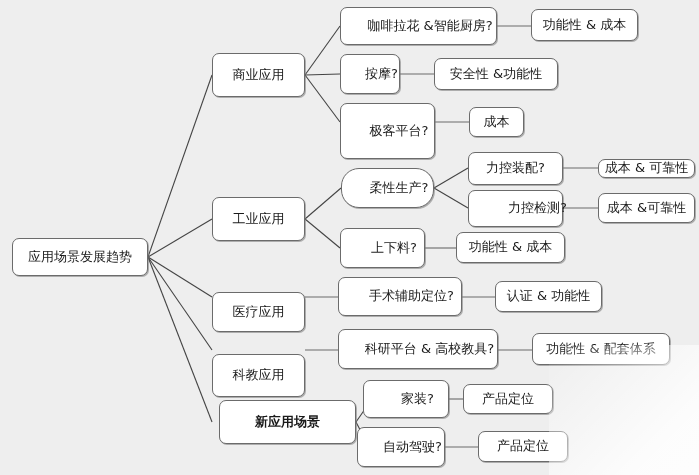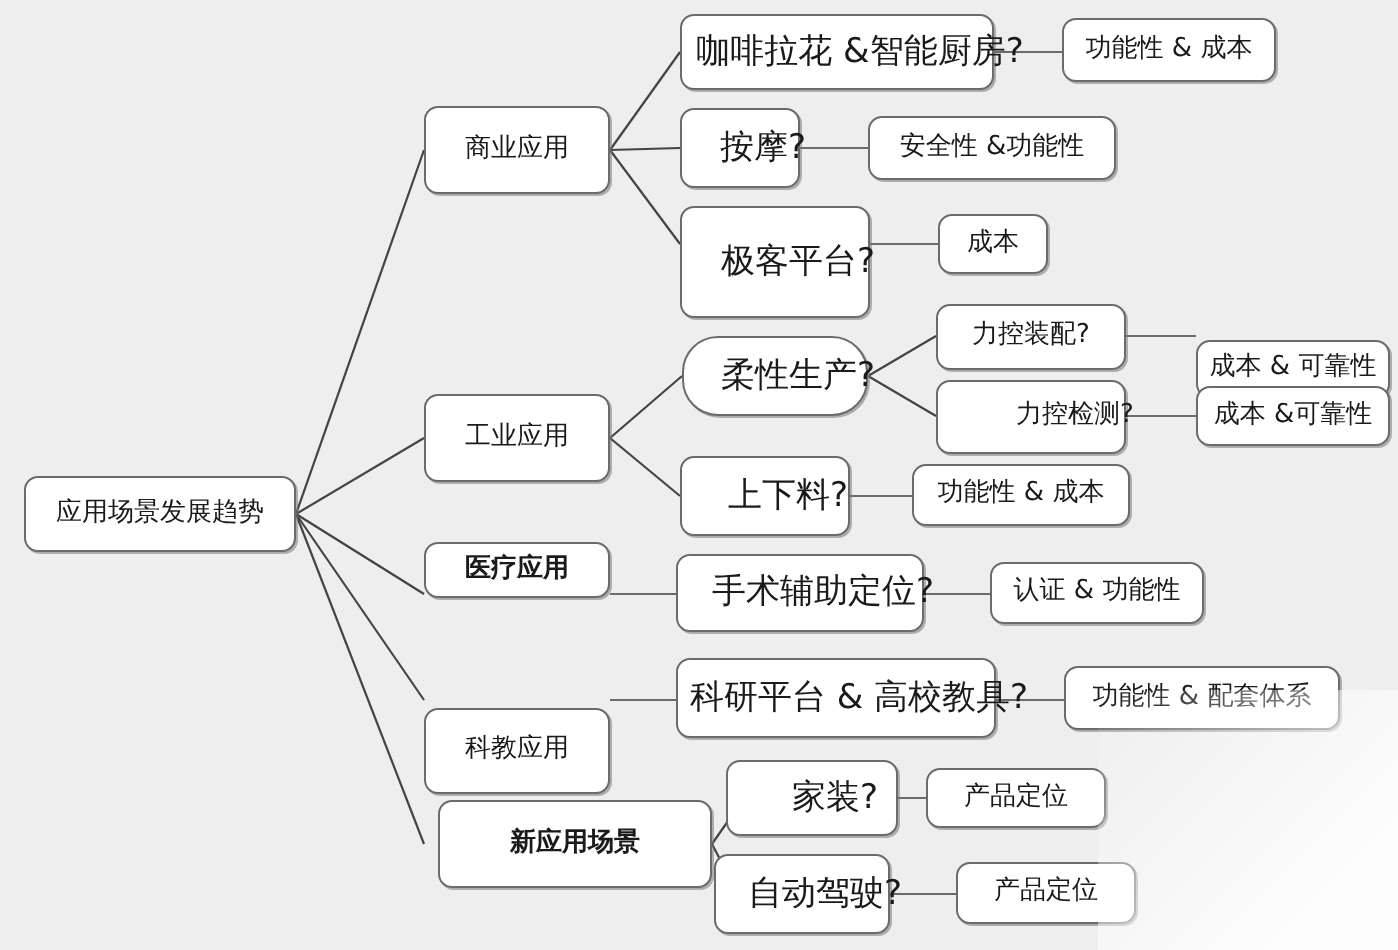--- a/index.html
+++ b/index.html
@@ -35,21 +35,21 @@
     line-height: 1.1;
     white-space: nowrap;
     box-shadow: 1px 1px 0px rgba(120,120,120,0.55);
   }
   .node .lbl {
     display: inline-block;
     padding: 0 2px;
   }
   .node.lvl0 { font-size: 13px; }
   .node.lvl1 { font-size: 13px; }
-  .node.lvl2 { font-size: 17px; padding-left: 23px; }
+  .node.lvl2 { font-size: 13px; padding-left: 23px; }
   .node.lvl3 { font-size: 13px; }
   .corner-shade {
     position: absolute;
     right: -40px;
     bottom: -60px;
     width: 190px;
     height: 190px;
     background: linear-gradient(135deg, rgba(255,255,255,0) 0%, rgba(255,255,255,0.85) 55%, rgba(255,255,255,0.95) 100%);
     transform: rotate(0deg);
     pointer-events: none;
@@ -133,39 +133,39 @@
     <span class="lbl">工业应用</span>
   </div>
 
   <div class="node lvl2" style="left:341px; top:168px; width:93px; height:40px;border-radius:18px;">
     <span class="lbl">柔性生产?</span>
   </div>
 
   <div class="node lvl3" style="left:468px; top:152px; width:95px; height:33px;">
     <span class="lbl">力控装配?</span>
   </div>
-  <div class="node lvl3" style="left:598px; top:170px; width:97px; height:29px;">
+  <div class="node lvl3" style="left:598px; top:159px; width:97px; height:19px;">
     <span class="lbl">成本 &amp; 可靠性</span>
   </div>
 
   <div class="node lvl3" style="left:468px; top:190px; width:95px; height:37px;padding-left:44px;">
     <span class="lbl">力控检测?</span>
   </div>
   <div class="node lvl3" style="left:598px; top:193px; width:97px; height:30px;">
     <span class="lbl">成本 &amp;可靠性</span>
   </div>
 
   <div class="node lvl2" style="left:340px; top:228px; width:85px; height:40px;">
     <span class="lbl">上下料?</span>
   </div>
   <div class="node lvl3" style="left:456px; top:232px; width:109px; height:31px;">
     <span class="lbl">功能性 &amp; 成本</span>
   </div>
 
-  <div class="node lvl1" style="left:212px; top:271px; width:93px; height:28px;font-weight:bold;">
+  <div class="node lvl1" style="left:212px; top:292px; width:93px; height:40px;">
     <span class="lbl">医疗应用</span>
   </div>
   <div class="node lvl2" style="left:338px; top:277px; width:124px; height:39px;">
     <span class="lbl">手术辅助定位?</span>
   </div>
   <div class="node lvl3" style="left:495px; top:281px; width:107px; height:31px;">
     <span class="lbl">认证 &amp; 功能性</span>
   </div>
 
   <div class="node lvl1" style="left:212px; top:328px; width:93px; height:43px;margin-top:26px;">

